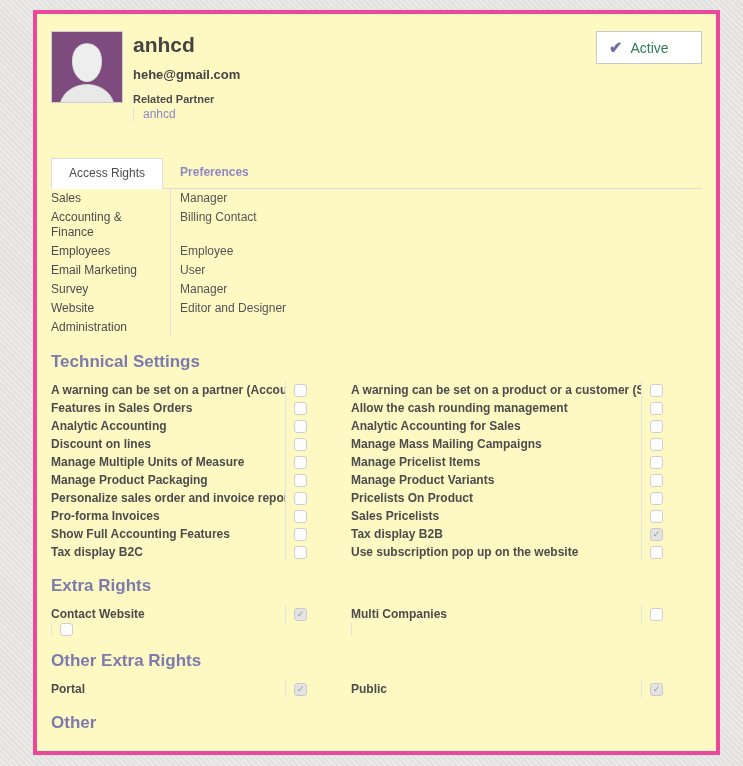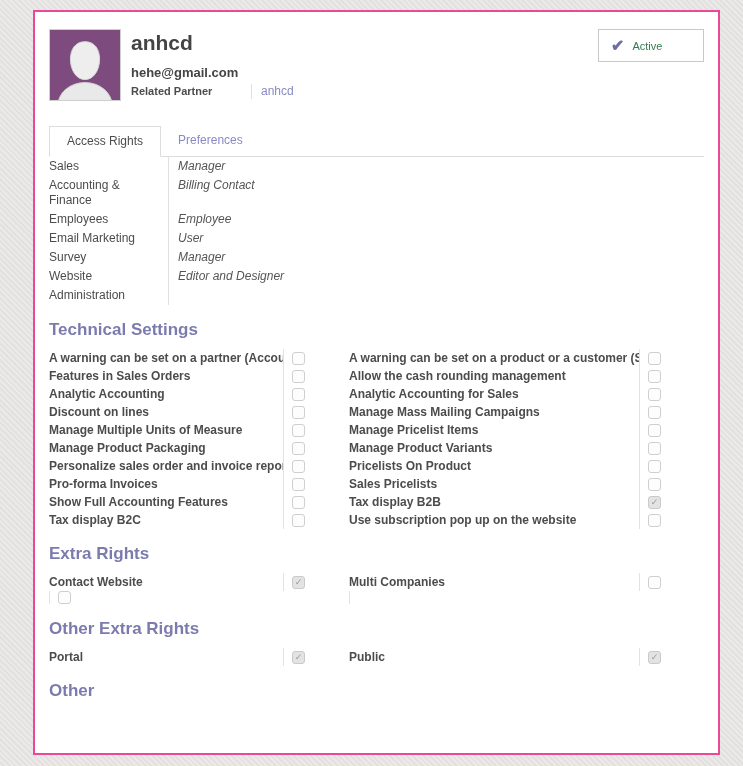--- a/index.html
+++ b/index.html
@@ -5,61 +5,61 @@
   * { box-sizing: border-box; margin: 0; padding: 0; }
   html,body { width: 743px; height: 766px; overflow: hidden; }
   body {
     font-family: "Liberation Sans", sans-serif;
     background-color: #e9e8e6;
     background-image: repeating-linear-gradient(45deg, #ebeae8 0, #ebeae8 2px, #e2e1df 2px, #e2e1df 4px);
   }
   .sheet {
     position: absolute; left: 33px; top: 10px;
     width: 687px; height: 745px;
-    background: #ffffff;
-    border: 2px solid #ec4899;
+    background: #fef9c3;
+    border: 4px solid #ec4899;
     padding: 17px 14px 0 14px;
   }
   
   .header { position: relative; display: flex; }
   .avatar {
     width: 72px; height: 72px; flex: 0 0 72px;
     border: 1px solid #cfcfcf; background: #7d4b7d; overflow: hidden;
   }
   .avatar svg { display: block; width: 100%; height: 100%; }
   .head-text { margin-left: 10px; padding-top: 1px; }
   .user-name { font-size: 21px; font-weight: bold; color: #444; line-height: 26px; }
   .user-email { font-size: 13px; font-weight: bold; color: #444; margin-top: 7px; line-height: 19px; }
-  .related-row { display: flex; margin-top: 2px; align-items: stretch; }
+  .related-row { display: flex; margin-top: 8px; align-items: stretch; flex-direction: column; }
   .related-label { width: 120px; font-size: 11px; font-weight: bold; color: #4c4c4c; line-height: 15px; }
   .related-value { border-left: 1px solid #e0e0e0; padding-left: 9px; font-size: 12px; line-height: 15px; }
   .related-value a { color: #8a89c4; text-decoration: none; cursor: pointer; }
   .stat-button {
     position: absolute; right: 0; top: 0;
     width: 106px; height: 33px;
     background: #fff; border: 1px solid #c9c9c9;
     display: flex; align-items: center; gap: 8px;
     padding-left: 12px; cursor: pointer;
   }
   .stat-check { color: #6e6da8; font-size: 16px; font-weight: bold; line-height: 1; }
-  .stat-label { color: #2f7d53; font-size: 11px; }
+  .stat-label { color: #2f7d53; font-size: 14px; }
   
   .tabs { display: flex; margin-top: 25px; border-bottom: 1px solid #dcdcdc; padding-left: 0; }
-  .tab { font-size: 12px; padding: 8px 17px; line-height: 13px; cursor: pointer; }
+  .tab { font-size: 12px; padding: 8px 17px; line-height: 13px; cursor: pointer; margin-top: 11px; }
   .tab.active {
     color: #4c4c4c; background: #fff;
     border: 1px solid #dcdcdc; border-bottom: 1px solid #fff;
     margin-bottom: -1px;
   }
-  .tab.inactive { color: #8a89c4; }
+  .tab.inactive { color: #8a89c4; font-weight: bold; }
   
   .section-title { color: #7c7bad; font-size: 17px; font-weight: bold; margin-top: 15px; margin-bottom: 9px; }
   .app-table { display: grid; grid-template-columns: 119px 1fr; }
   .app-label { font-size: 12px; font-weight: normal; color: #4c4c4c; line-height: 15px; padding: 2px 6px 2px 0; }
-  .app-value { border-left: 1px solid #e0e0e0; padding: 2px 0 2px 9px; font-size: 12px; color: #555; line-height: 15px; font-style: italic; }
+  .app-value { border-left: 1px solid #e0e0e0; padding: 2px 0 2px 9px; font-size: 12px; color: #555; line-height: 15px; }
   .cb-grid { display: grid; grid-template-columns: 234px 26px 40px 290px 26px auto; }
   .cb-label { font-size: 12px; font-weight: bold; color: #4c4c4c; line-height: 18px; padding-right: 4px;
               white-space: nowrap; overflow: hidden; }
   .cb-cell { display: flex; align-items: center; padding-left: 8px; }
   .cb-cell.divided { border-left: 1px solid #e2e2e2; }
   .checkbox {
     width: 13px; height: 13px; border: 1px solid #cfcfcf; border-radius: 3px;
     background: #fdfdfd; display: inline-flex; align-items: center; justify-content: center;
     font-size: 9px; color: #9b9b9b; line-height: 1; cursor: pointer;
   }

